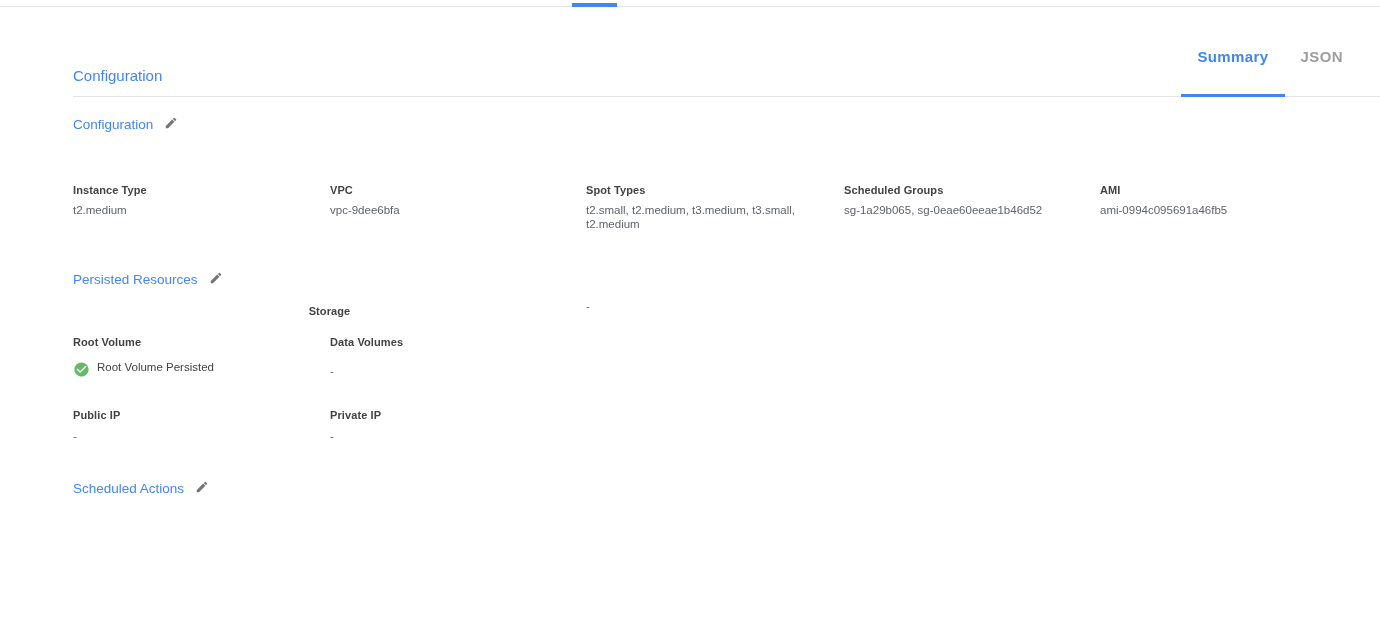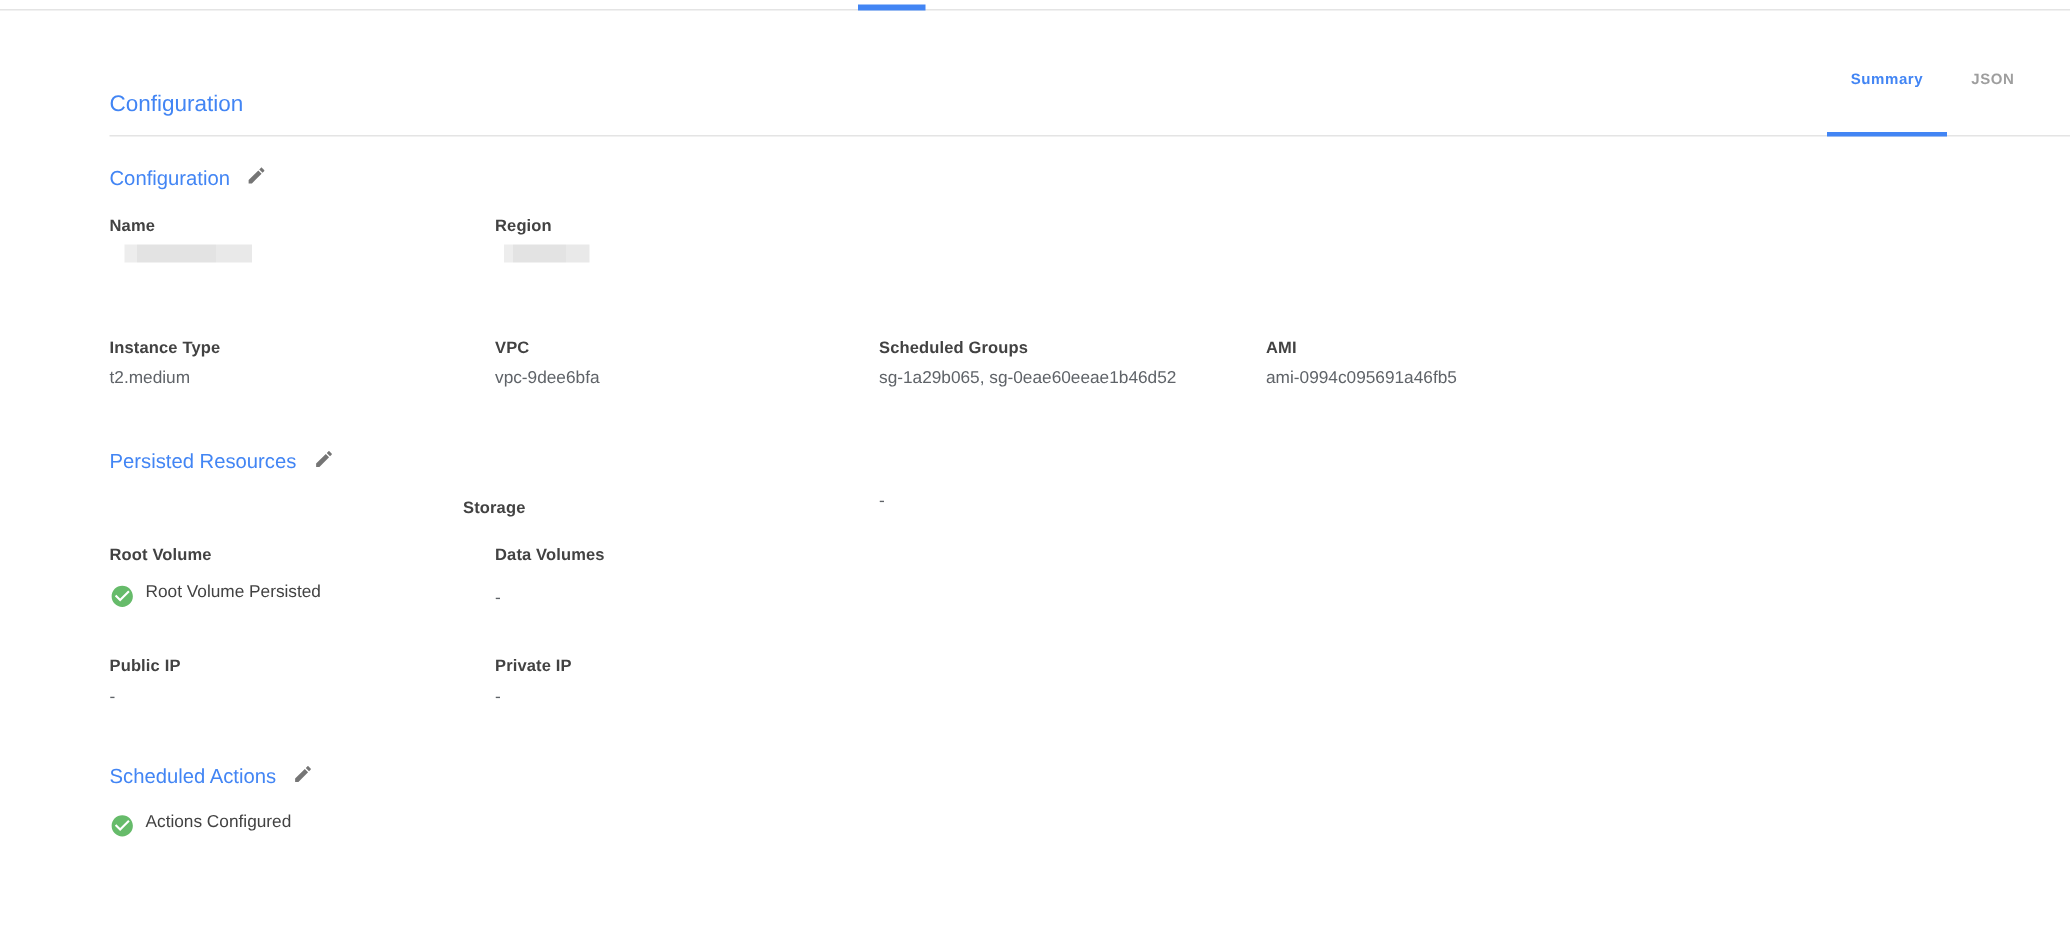--- a/index.html
+++ b/index.html
@@ -17,21 +17,21 @@
 
   
   .header {
     margin:44px 0 0 73px;
     display:flex; justify-content:space-between; align-items:flex-end;
     border-bottom:1px solid #e4e4e4;
   }
   .page-title { font-size:15px; color:#4285f4; padding-bottom:12px; }
   .tabs { display:flex; margin-right:21px; }
   .tab {
-    position:relative; font-size:10px; font-weight:bold; letter-spacing:.4px;
+    position:relative; font-size:15px; font-weight:bold; letter-spacing:.4px;
     padding:4px 16px 31px; color:#9e9e9e; cursor:pointer;
   }
   .tab.active { color:#4285f4; }
   .tab.active::after {
     content:""; position:absolute; left:0; right:0; bottom:-1px; height:3px; background:#4285f4;
   }
 
   
   .content { padding-left:73px; }
   .section-heading { display:flex; align-items:center; gap:11px; }
@@ -95,39 +95,33 @@
 
   <div class="section-heading sec-config-heading">
     <span class="title">Configuration</span>
     <button class="edit-btn">
       <span><svg viewBox="0 0 24 24">
             <path d="M3 17.25V21h3.75L17.81 9.94l-3.75-3.75L3 17.25zM20.71 7.04c.39-.39.39-1.02 0-1.41l-2.34-2.34c-.39-.39-1.02-.39-1.41 0l-1.83 1.83 3.75 3.75 1.83-1.83z"></path>
           </svg></span>
     </button>
   </div>
 
-  <div class="grid row1">
-    <div class="cell">
-      <div class="field-label">Name</div>
-      <div class="redacted name"></div>
-    </div>
-    <div class="cell">
-      <div class="field-label">Region</div>
-      <div class="redacted region"></div>
-    </div>
-  </div>
 
   <div class="grid row2">
     <div class="cell">
       <div class="field-label">Instance Type</div>
       <div class="field-value">t2.medium</div>
     </div>
     <div class="cell">
       <div class="field-label">VPC</div>
       <div class="field-value">vpc-9dee6bfa</div>
+    </div>
+    <div class="cell cell-spot-types">
+      <div class="field-label">Spot Types</div>
+      <div class="field-value">t2.small, t2.medium, t3.medium, t3.small, t2.medium</div>
     </div>
     <div class="cell">
       <div class="field-label">Scheduled Groups</div>
       <div class="field-value">sg-1a29b065, sg-0eae60eeae1b46d52</div>
     </div>
     <div class="cell">
       <div class="field-label">AMI</div>
       <div class="field-value">ami-0994c095691a46fb5</div>
     </div>
   </div>
@@ -179,20 +173,14 @@
   </div>
 
   <div class="section-heading sec-scheduled">
     <span class="title">Scheduled Actions</span>
     <button class="edit-btn">
       <span><svg viewBox="0 0 24 24">
             <path d="M3 17.25V21h3.75L17.81 9.94l-3.75-3.75L3 17.25zM20.71 7.04c.39-.39.39-1.02 0-1.41l-2.34-2.34c-.39-.39-1.02-.39-1.41 0l-1.83 1.83 3.75 3.75 1.83-1.83z"></path>
           </svg></span>
     </button>
   </div>
-  <div class="status-row scheduled-status">
-    <span><svg viewBox="0 0 24 24">
-          <path d="M12 2C6.48 2 2 6.48 2 12s4.48 10 10 10 10-4.48 10-10S17.52 2 12 2zm-2 15l-5-5 1.41-1.41L10 14.17l7.59-7.59L19 8l-9 9z"></path>
-        </svg></span>
-    <span class="status-text">Actions Configured</span>
-  </div>
 
 </div>
 
 </body></html>

